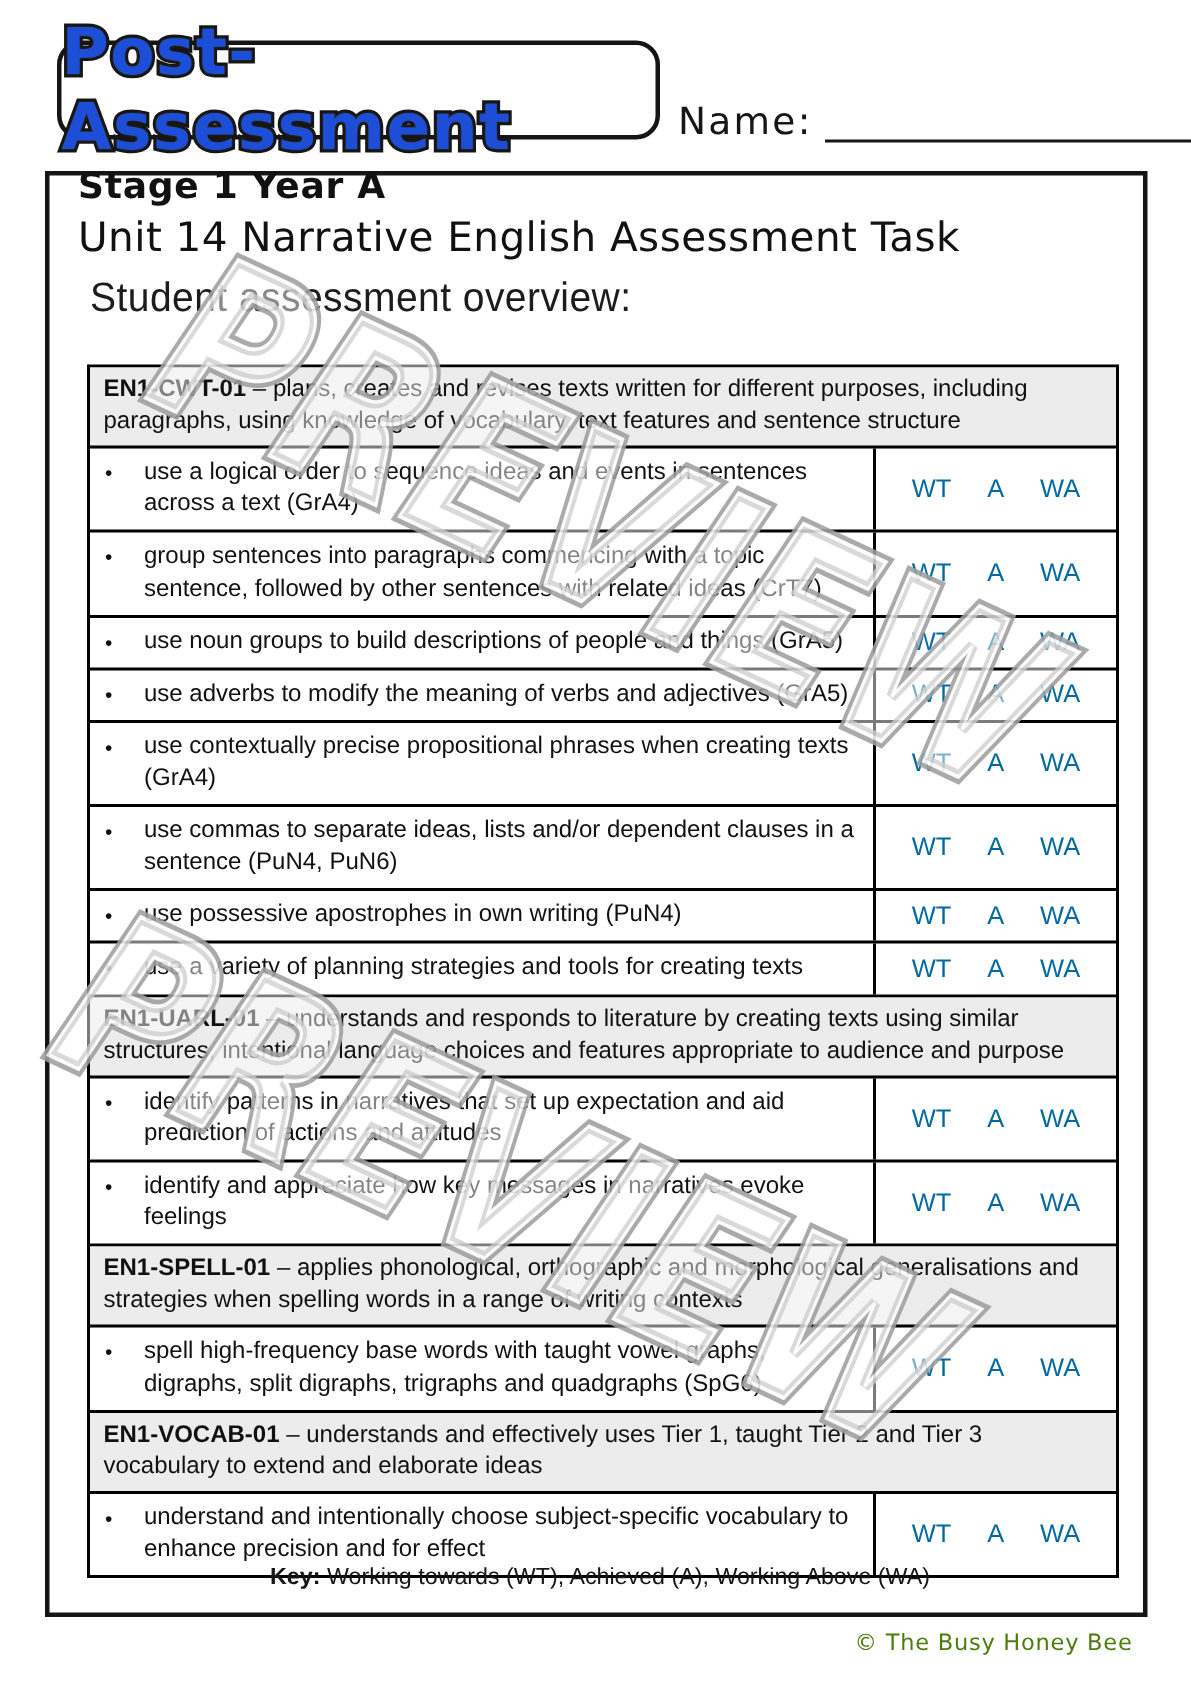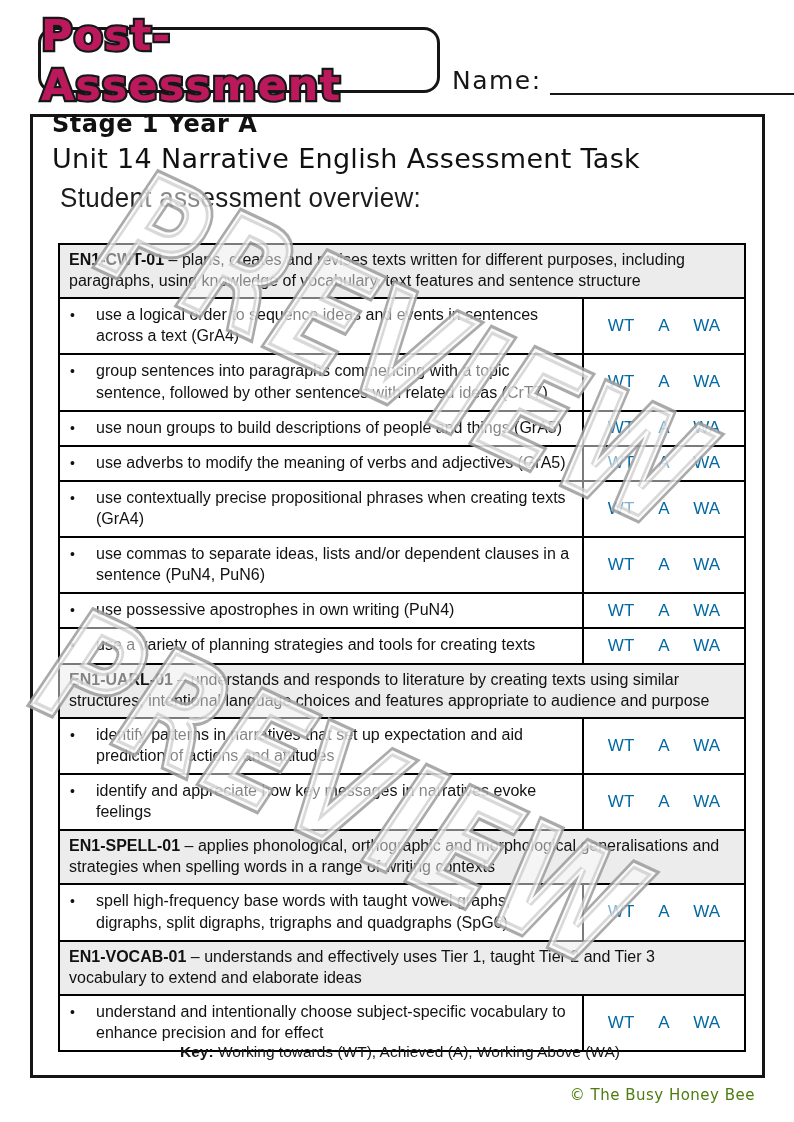--- a/index.html
+++ b/index.html
@@ -6,21 +6,21 @@
   .page{position:relative;width:794px;height:1122px;background:#ffffff;overflow:hidden;
         font-family:"Liberation Sans",sans-serif;color:#111;}
   
   .page-border{position:absolute;left:30px;top:114px;width:729px;height:958px;
         border:3px solid #151515;z-index:1;background:transparent;}
   
   .badge{position:absolute;left:38px;top:27px;width:396px;height:60px;background:#fff;
         border:3px solid #151515;border-radius:16px;display:flex;align-items:center;
         justify-content:center;z-index:3;}
   .badge-text{font-family:"DejaVu Sans",sans-serif;font-weight:800;font-size:43px;
-        letter-spacing:1px;color:#be185d;-webkit-text-stroke:4.5px #161616;paint-order:stroke fill;
+        letter-spacing:1px;color:#1d4ed8;-webkit-text-stroke:4.5px #161616;paint-order:stroke fill;
         text-shadow:0 0 1px #444;}
   
   .name-row{position:absolute;left:452px;top:66px;z-index:2;display:flex;align-items:flex-end;
         font-family:"DejaVu Sans",sans-serif;font-size:25px;letter-spacing:1.5px;color:#161616;}
   .name-line{display:inline-block;width:246px;border-bottom:2.5px solid #161616;height:26px;margin-left:8px;}
   
   .h-stage{position:absolute;left:52px;top:110px;z-index:2;font-family:"DejaVu Sans",sans-serif;
         font-weight:800;font-size:24px;letter-spacing:0.5px;}
   .h-unit{position:absolute;left:52px;top:143px;z-index:2;font-family:"DejaVu Sans",sans-serif;
         font-weight:400;font-size:27px;letter-spacing:0.3px;}

